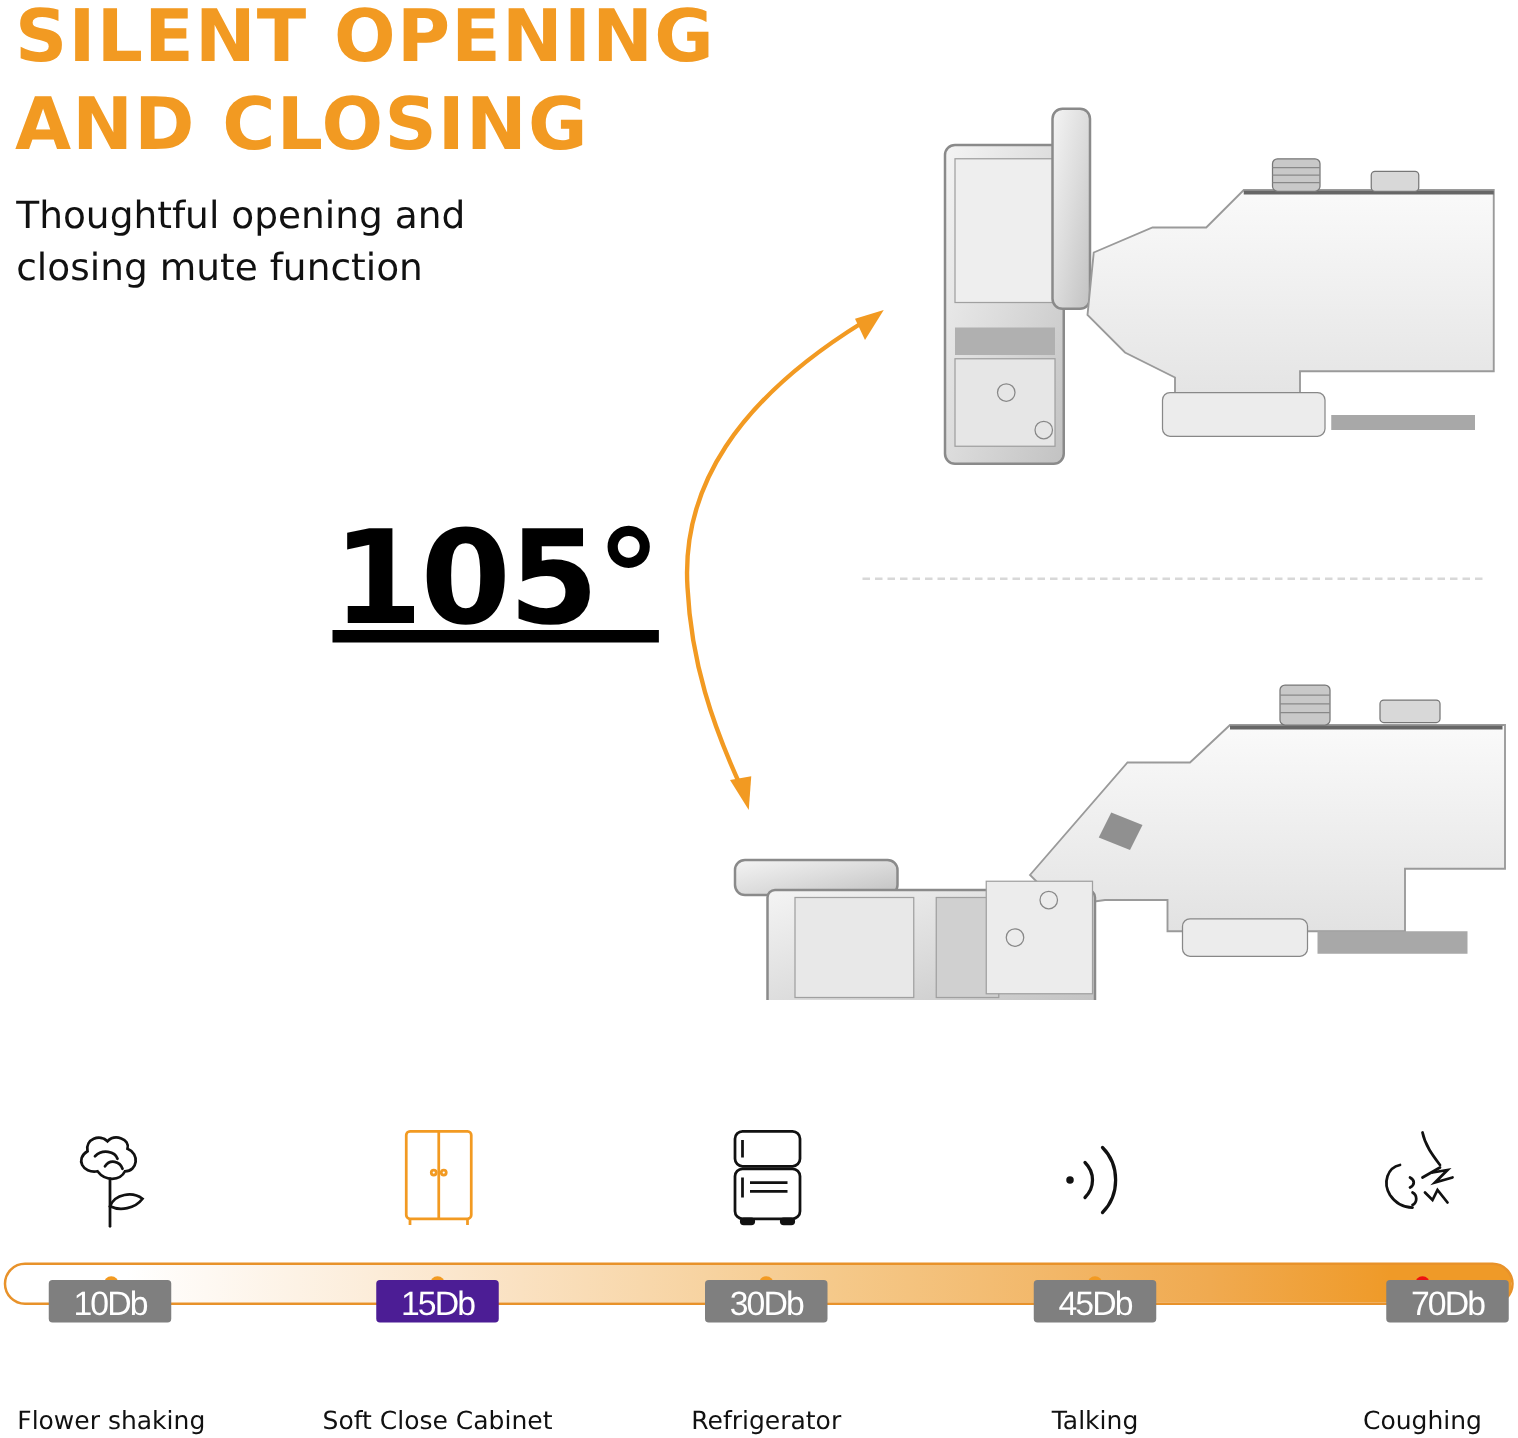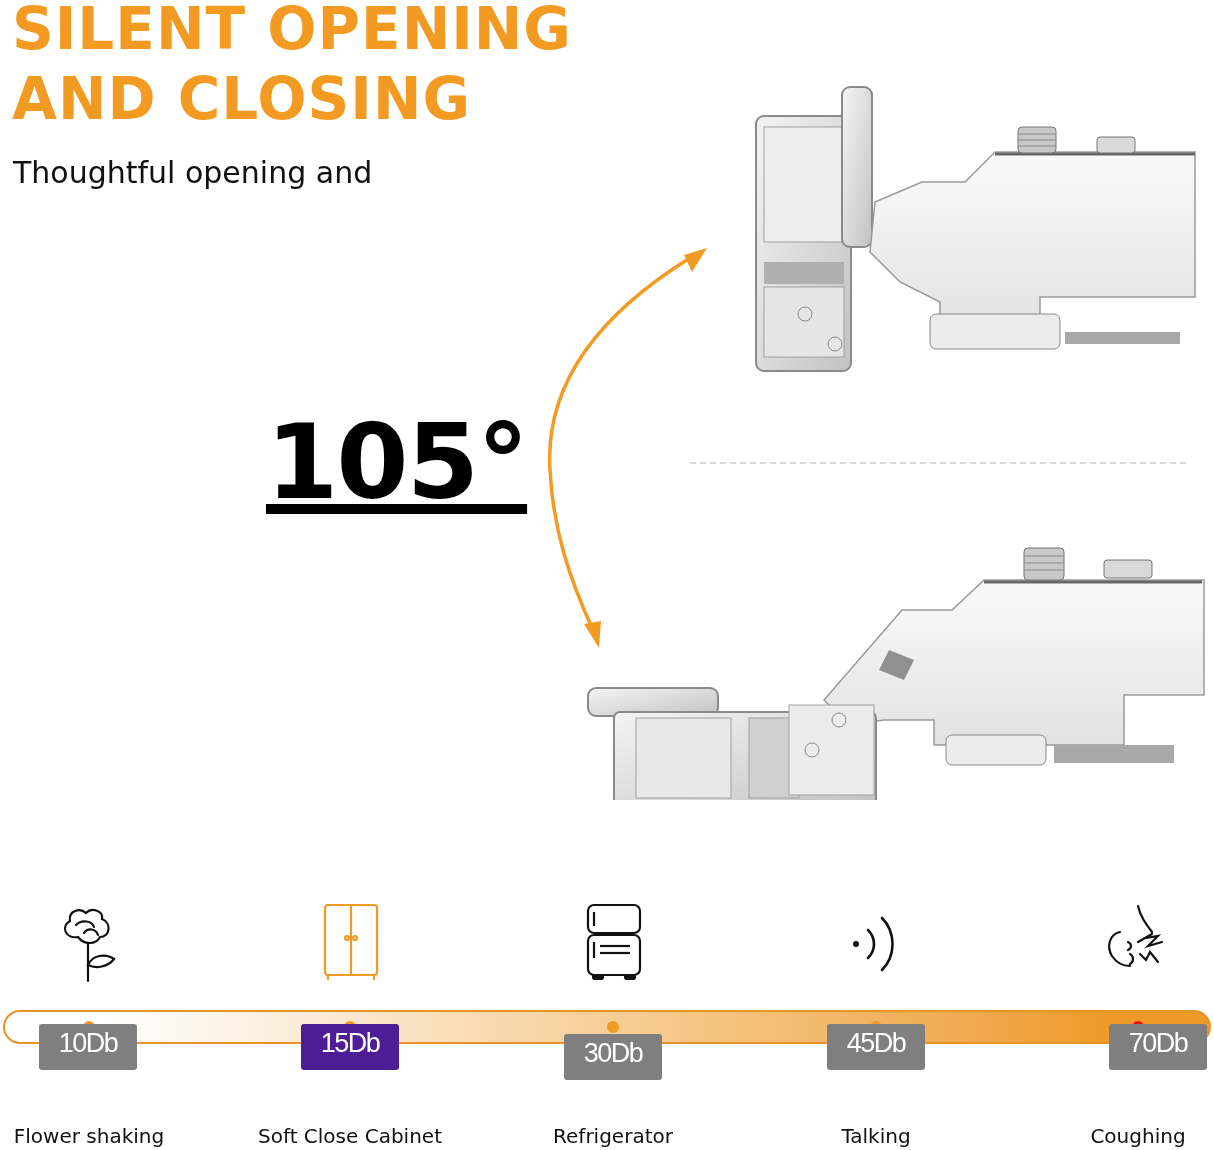--- a/index.html
+++ b/index.html
@@ -8,33 +8,34 @@
   .subtitle { position:absolute; left:13px; top:152px; color:#111; font-size:30px; line-height:42px; font-family:"DejaVu Sans", sans-serif; }
   .angle { position:absolute; left:266px; top:402px; color:#000000; font-weight:bold; font-size:104px; line-height:120px; font-family:"DejaVu Sans", sans-serif; letter-spacing:-2px;text-decoration:underline; }
   .arc { position:absolute; left:0; top:0; }
   .dashed { position:absolute; left:690px; top:462px; width:496px; height:0; border-top:2px dashed #d8d8d8; }
   .hinge { position:absolute; }
   .icon { position:absolute; }
   .bar { position:absolute; left:3px; top:1010px; width:1208px; height:34px; border-radius:17px; border:2px solid #E8922A; box-sizing:border-box;
          background:linear-gradient(to right, #ffffff 0%, #ffffff 8%, #fbe6cc 30%, #f5c98a 55%, #f0aa50 80%, #ef9a28 92%, #ef9a28 100%); }
   .dot { position:absolute; width:12px; height:12px; border-radius:50%; background:#F29A22; top:1021px; }
   .dot.red { background:#ee1111; }
-  .badge { position:absolute; top:1024px; width:98px; height:46px; border-radius:3px; background:#7f7f7f; color:#fff; font-family:"Liberation Sans Narrow","Liberation Sans", sans-serif; font-size:27px; line-height:38px; text-align:center; letter-spacing:-1.5px; }
+  .badge { position:absolute; top:1024px; width:98px; height:34px; border-radius:3px; background:#7f7f7f; color:#fff; font-family:"Liberation Sans Narrow","Liberation Sans", sans-serif; font-size:27px; line-height:38px; text-align:center; letter-spacing:-1.5px; }
   .badge.active { background:#4c1d95; }
   .label { position:absolute; top:1122px; width:240px; text-align:center; color:#111; font-size:20px; line-height:28px; font-family:"DejaVu Sans", sans-serif; }
 </style>
 </head>
 <body>
 
 <div class="title">
   <div>SILENT OPENING</div>
   <div>AND CLOSING</div>
 </div>
 <div class="subtitle">
   <div>Thoughtful opening and</div>
+  <div>closing mute function</div>
 </div>
 
 <div class="angle">105°</div>
 
 <svg class="arc" width="1214" height="700" viewBox="0 0 1214 700">
   <path d="M 690 258 C 590 320, 545 390, 550 470 C 553 530, 570 580, 593 630" fill="none" stroke="#F29A22" stroke-width="3.5"></path>
   <polygon points="707,248 684,255 692,272" fill="#F29A22"></polygon>
   <polygon points="599,648 584,624 601,621" fill="#F29A22"></polygon>
 </svg>
 
@@ -148,21 +149,21 @@
 
 <div class="bar"></div>
 <div class="dot" style="left:83px;"></div>
 <div class="dot" style="left:344px;"></div>
 <div class="dot" style="left:607px;"></div>
 <div class="dot" style="left:870px;"></div>
 <div class="dot red" style="left:1132px;"></div>
 
 <div class="badge" style="left:39px;">10Db</div>
 <div class="badge active" style="left:301px;">15Db</div>
-<div class="badge" style="left:564px;margin-top:10px;">30Db</div>
+<div class="badge" style="left:564px;">30Db</div>
 <div class="badge" style="left:827px;">45Db</div>
 <div class="badge" style="left:1089px;margin-left:20px;">70Db</div>
 
 <div class="label" style="left:-31px;">Flower shaking</div>
 <div class="label" style="left:230px;">Soft Close Cabinet</div>
 <div class="label" style="left:493px;">Refrigerator</div>
 <div class="label" style="left:756px;">Talking</div>
 <div class="label" style="left:1018px;">Coughing</div>
 
 </body></html>

